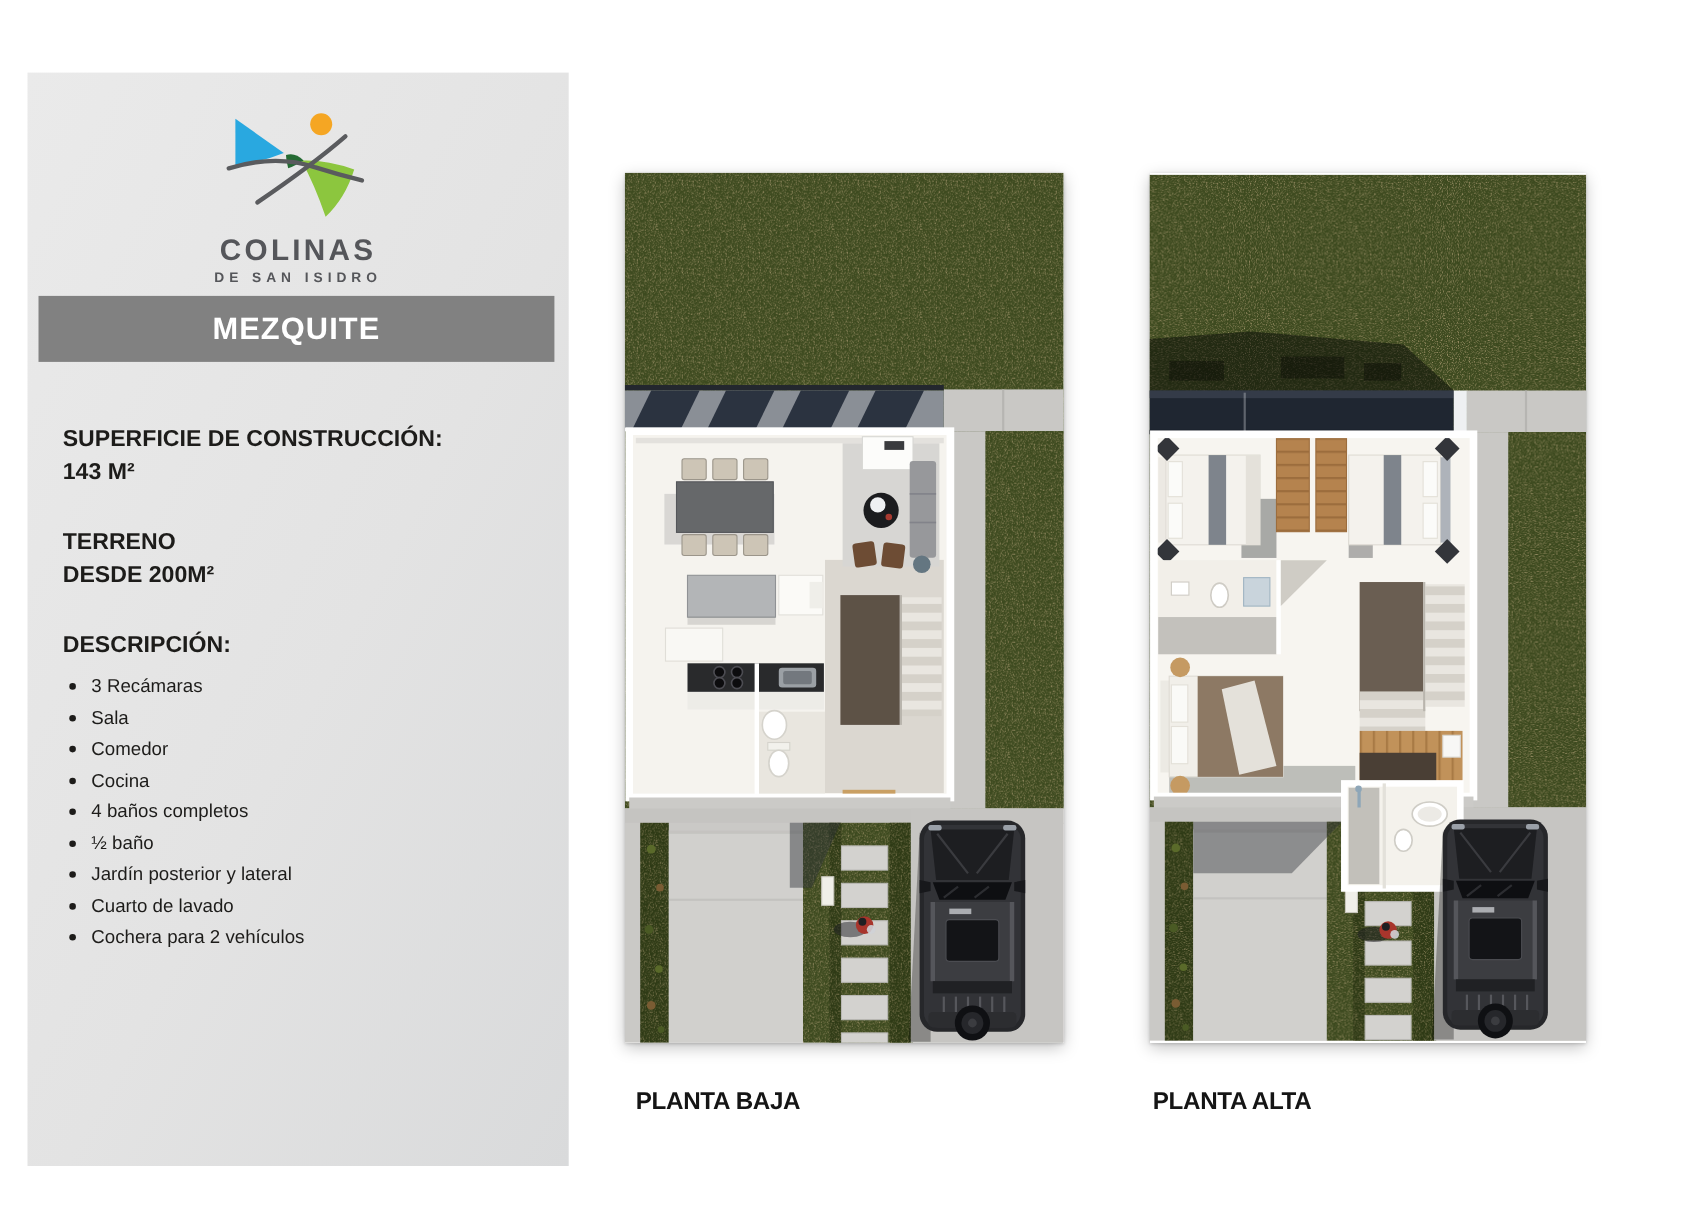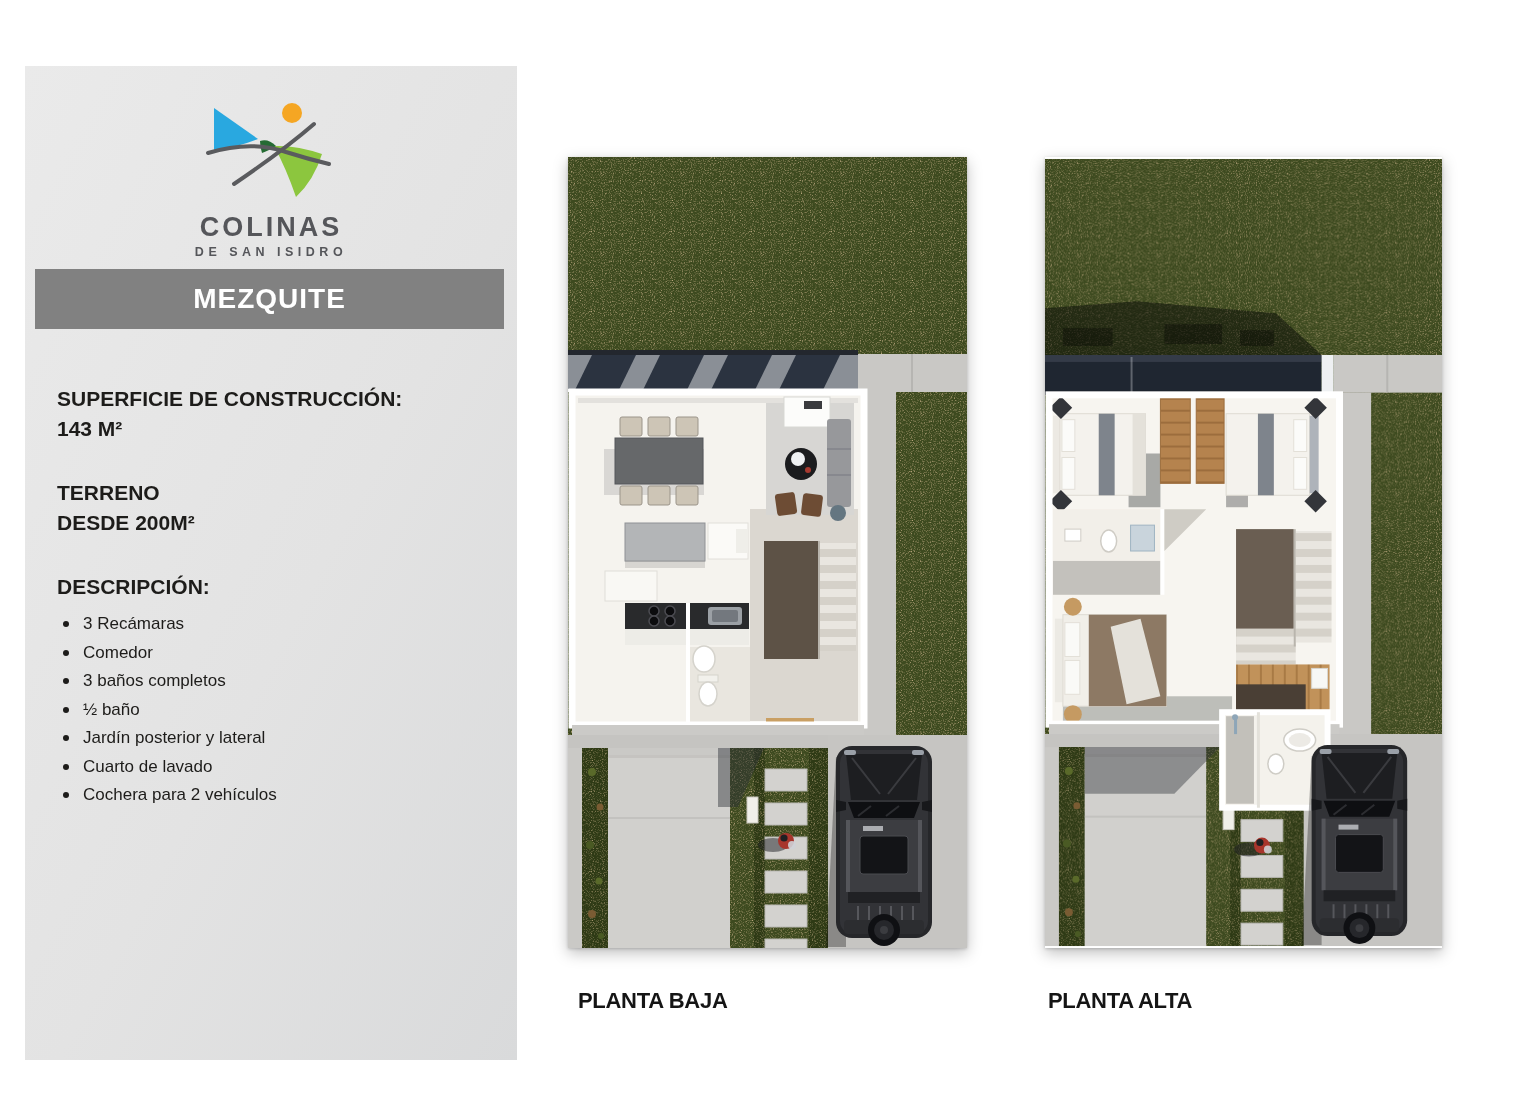--- a/index.html
+++ b/index.html
@@ -163,22 +163,24 @@
         <span>TERRENO</span><br>
         <span>DESDE 200M²</span>
       </p>
       <p class="spec-block">
         <span>DESCRIPCIÓN:</span>
       </p>
     </div>
 
     <ul class="features">
       <li><span class="dot"></span><span>3 Recámaras</span></li>
+      <li><span class="dot"></span><span>Sala</span></li>
       <li><span class="dot"></span><span>Comedor</span></li>
-      <li><span class="dot"></span><span>3 baños completos</span></li>
+      <li><span class="dot"></span><span>Cocina</span></li>
+      <li><span class="dot"></span><span>4 baños completos</span></li>
       <li><span class="dot"></span><span>½ baño</span></li>
       <li><span class="dot"></span><span>Jardín posterior y lateral</span></li>
       <li><span class="dot"></span><span>Cuarto de lavado</span></li>
       <li><span class="dot"></span><span>Cochera para 2 vehículos</span></li>
     </ul>
   </aside>
 
   <figure class="plan plan1">
     <svg width="399" height="791" viewBox="0 0 399 791">
 

